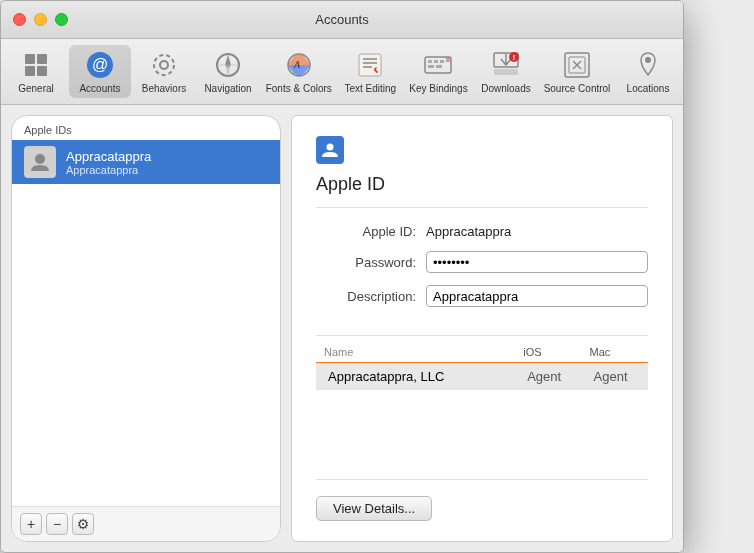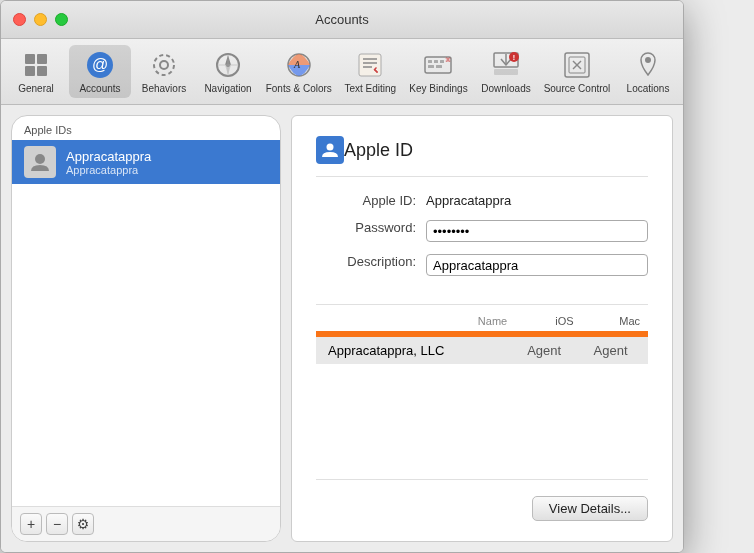--- a/index.html
+++ b/index.html
@@ -189,44 +189,47 @@
       background: white;
       border-radius: 6px;
       border: 1px solid #ccc;
       padding: 20px 24px;
       display: flex;
       flex-direction: column;
     }
 
     .panel-title-row {
       display: flex;
-      align-items: center;
+      align-items: flex-start;
+      gap: 10px;
       margin-bottom: 16px;
       padding-bottom: 12px;
       border-bottom: 1px solid #e0e0e0;
+      flex-direction: column;
     }
     .panel-title-icon {
       width: 28px;
       height: 28px;
       border-radius: 4px;
       background: #3b79d0;
       display: flex;
       align-items: center;
       justify-content: center;
       color: white;
       font-size: 14px;
     }
     .panel-title-text {
       font-size: 18px;
       font-weight: 500;
       color: #222;
     }
 
     .form-row {
       display: flex;
+      align-items: center;
       margin-bottom: 12px;
     }
     .form-label {
       font-size: 13px;
       color: #444;
       text-align: right;
       width: 100px;
       margin-right: 10px;
       flex-shrink: 0;
     }
@@ -253,42 +256,42 @@
     .table-divider {
       border: none;
       border-top: 1px solid #e0e0e0;
       margin-bottom: 8px;
     }
     .accounts-table {
       width: 100%;
       border-collapse: collapse;
     }
     .accounts-table th {
-      text-align: right;
+      text-align: left;
       font-size: 11px;
       color: #888;
       font-weight: 400;
       padding: 2px 8px 4px;
-      border-bottom: 6px solid #f97316;
+      border-bottom: 1px solid #f97316;
     }
     .accounts-table td {
       font-size: 13px;
       padding: 6px 12px;
     }
     .accounts-table .col-name { width: 60%; }
     .accounts-table .col-ios { width: 20%; color: #555; }
     .accounts-table .col-mac { width: 20%; color: #555; }
     .row-highlighted {
       background: #e8e8e8;
     }
 
     
     .bottom-row {
       display: flex;
-      justify-content: flex-end;
+      justify-content: flex-start;
       padding-top: 16px;
       border-top: 1px solid #e0e0e0;
       margin-top: auto;
     }
     .action-btn {
       padding: 4px 16px;
       border-radius: 5px;
       border: 1px solid #bbb;
       background: linear-gradient(to bottom, #fafafa, #e0e0e0);
       font-size: 13px;

